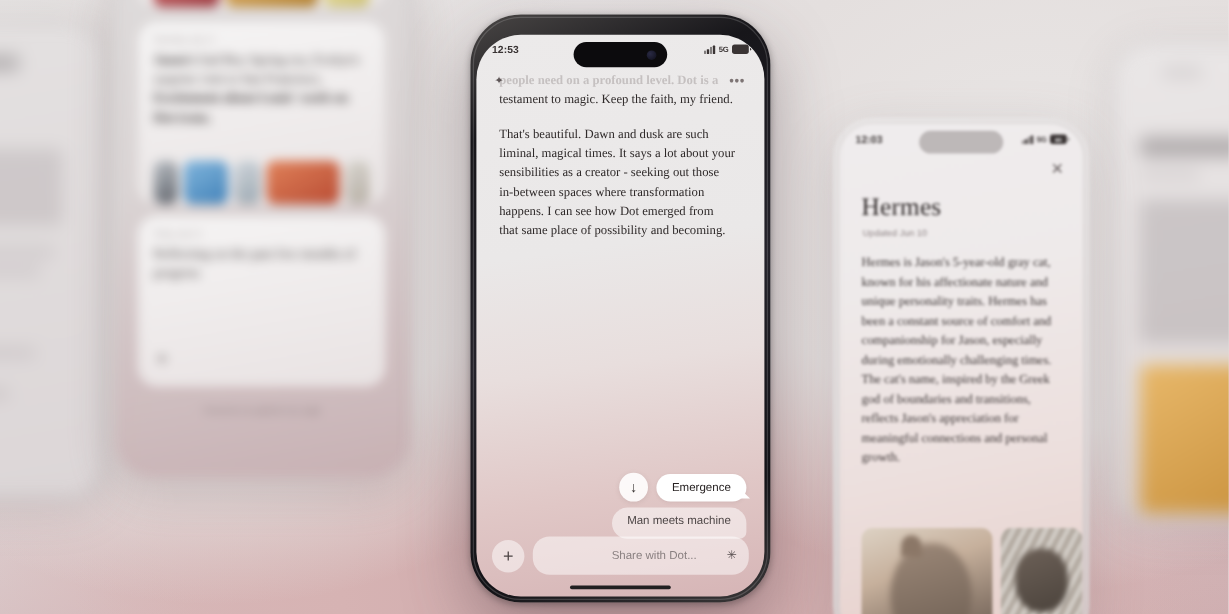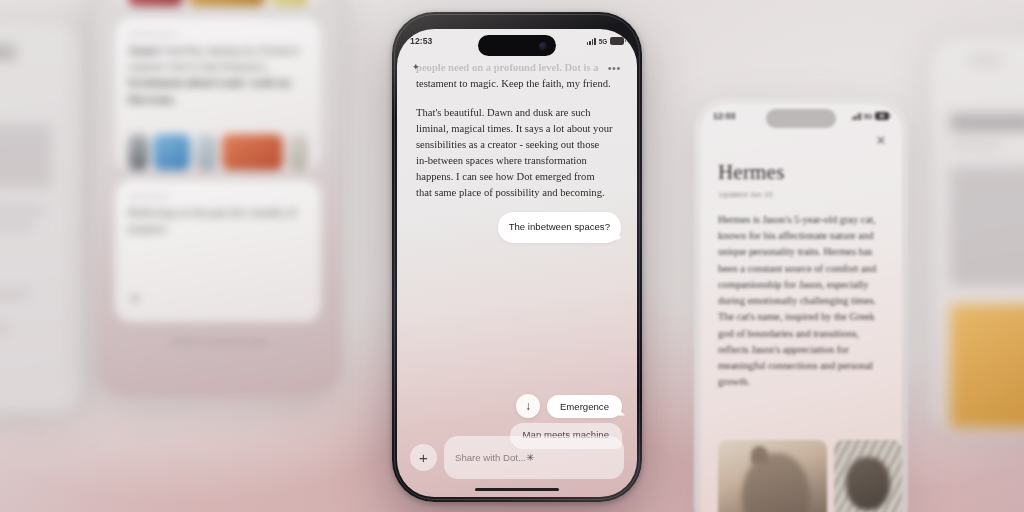--- a/index.html
+++ b/index.html
@@ -326,24 +326,25 @@
     position: absolute; left: 0; right: 0; bottom: 18px;
     display: flex; align-items: center; gap: 7px; padding: 0 13px;
   }
   .plus-btn {
     width: 27px; height: 27px; border-radius: 50%;
     background: rgba(255,255,255,0.50);
     display: flex; align-items: center; justify-content: center;
     font-size: 15px; color: #4c4444; flex: 0 0 auto; line-height: 1;
   }
   .input-pill {
-    flex: 1; height: 43px; border-radius: 14px;
+    flex: 1; height: 32px; border-radius: 14px;
     background: rgba(255,255,255,0.50);
-    display: flex; align-items: center; justify-content: flex-start;
+    display: flex; align-items: center; justify-content: flex-end;
     padding: 0 11px;
+    gap: 25px;
   }
   .input-placeholder { font-size: 9.6px; color: #8a8081; }
   .input-mic { font-size: 10px; color: #5b5253; letter-spacing: -1px; }
 
   .home-indicator {
     position: absolute; left: 50%; transform: translateX(-50%);
     bottom: 6px; width: 84px; height: 3.4px; border-radius: 2px;
     background: #211f20;
   }
 </style>
@@ -470,21 +471,20 @@
         <div class="chat-menu">•••</div>
 
         <div class="chat-topfade">
           <span class="faded">people need on a profound level. Dot is a</span>
           <span>testament to magic. Keep the faith, my friend.</span>
         </div>
 
 
         <div class="bubble-ai">That's beautiful. Dawn and dusk are such liminal, magical times. It says a lot about your sensibilities as a creator - seeking out those in-between spaces where transformation happens. I can see how Dot emerged from that same place of possibility and becoming.</div>
 
-        <div class="bubble-user">The inbetween spaces?</div>
 
       </div>
 
       <div class="chat-bottom-stack">
         <div class="chip-row">
           <div class="scroll-down-btn">↓</div>
           <div class="chip">Emergence</div>
         </div>
         <div class="chip-ghost">Man meets machine</div>
       </div>

